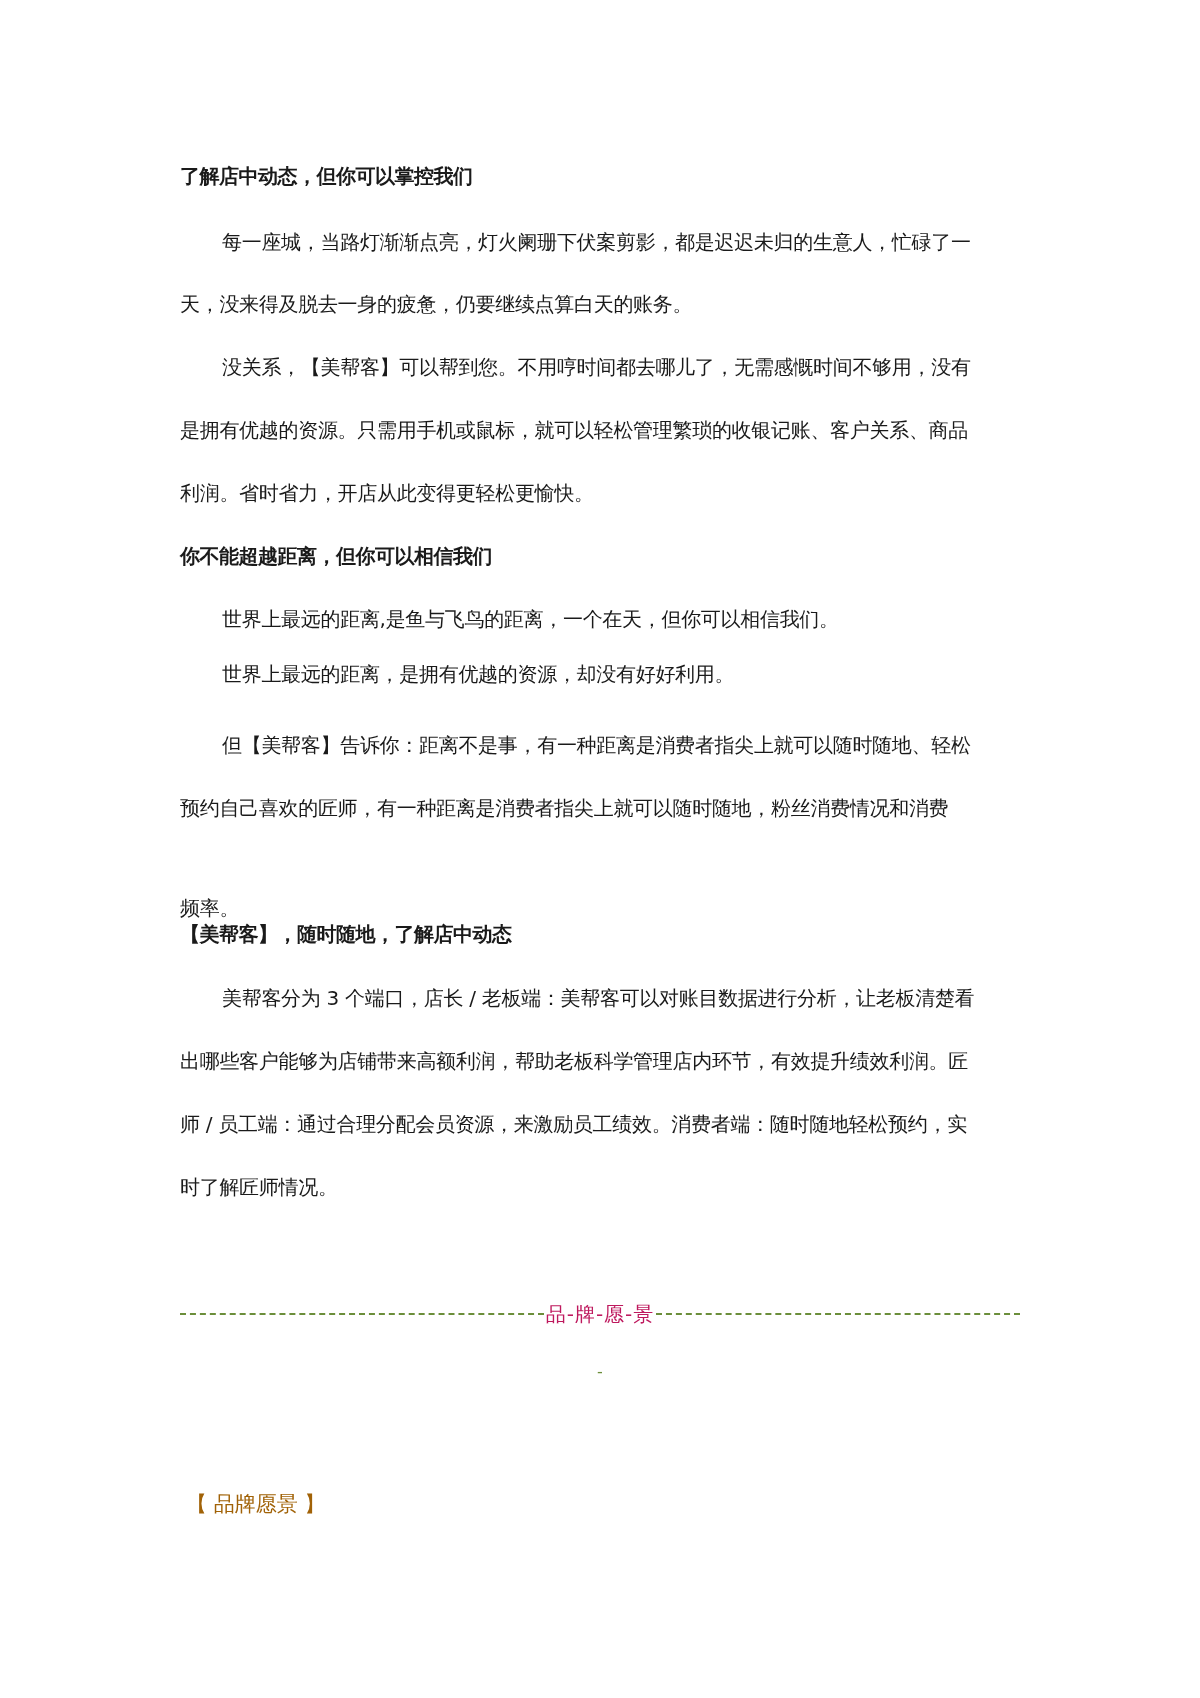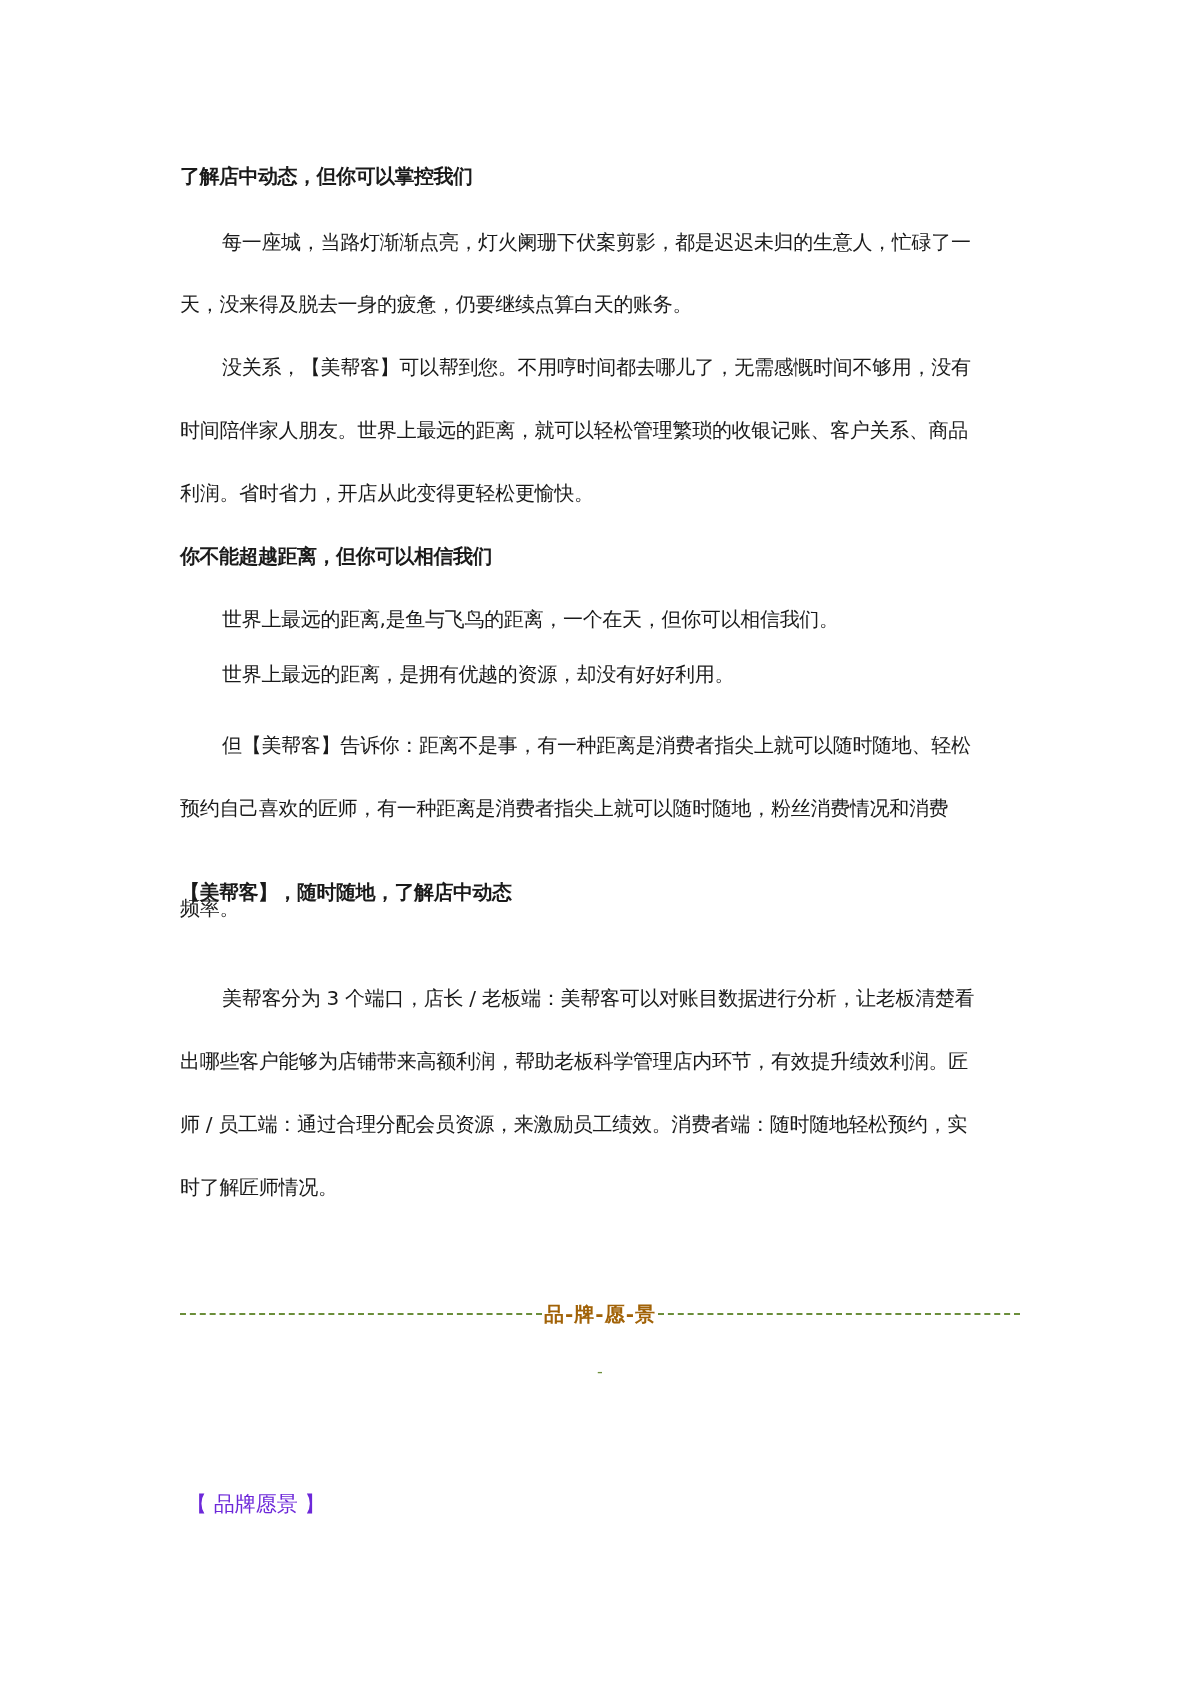--- a/index.html
+++ b/index.html
@@ -3,46 +3,46 @@
 <meta charset="utf-8">
 <style>
   html, body { margin: 0; padding: 0; background: #ffffff; }
   body { width: 1200px; height: 1698px; position: relative; overflow: hidden;
          font-family: "DejaVu Sans", "Liberation Sans", sans-serif; color: #1a1a1a; }
   .page { position: absolute; left: 180px; top: 0; width: 840px; }
   .heading { position: absolute; left: 0; font-size: 20px; font-weight: bold; line-height: 28px; white-space: nowrap; letter-spacing: -0.5px; }
   .line { position: absolute; left: 0; font-size: 20px; line-height: 28px; white-space: nowrap; letter-spacing: -0.3px; text-align: center; }
   .indent { left: 42px; }
   .divider { position: absolute; left: 0; width: 840px; top: 1300px; height: 28px;
-             display: flex; align-items: center; color: #a16207; font-size: 20px; font-weight: bold; }
+             display: flex; align-items: center; color: #be185d; font-size: 20px; }
   .dash { flex: 1; border-top: 2px dashed #6b8e3a; height: 0; }
   .divider-label { padding: 0 2px; letter-spacing: 1px; }
   .divider-tail { position: absolute; left: 0; width: 840px; top: 1362px; text-align: center; color: #6b8e3a; font-size: 16px; }
-  .vision { position: absolute; left: 6px; top: 1490px; color: #6d28d9; font-size: 21px; line-height: 28px; white-space: nowrap; }
+  .vision { position: absolute; left: 6px; top: 1490px; color: #a16207; font-size: 21px; line-height: 28px; white-space: nowrap; }
 </style>
 </head>
 <body>
 
 <div class="page">
 
   <div class="heading" style="top:162px">了解店中动态，但你可以掌控我们</div>
   <div class="line indent" style="top:228px">每一座城，当路灯渐渐点亮，灯火阑珊下伏案剪影，都是迟迟未归的生意人，忙碌了一</div>
   <div class="line" style="top:290px">天，没来得及脱去一身的疲惫，仍要继续点算白天的账务。</div>
   <div class="line indent" style="top:353px">没关系，【美帮客】可以帮到您。不用哼时间都去哪儿了，无需感慨时间不够用，没有</div>
-  <div class="line" style="top:416px">时间陪伴家人朋友。世界上最远的距离，就可以轻松管理繁琐的收银记账、客户关系、商品</div>
+  <div class="line" style="top:416px">是拥有优越的资源。只需用手机或鼠标，就可以轻松管理繁琐的收银记账、客户关系、商品</div>
   <div class="line" style="top:479px">利润。省时省力，开店从此变得更轻松更愉快。</div>
 
   <div class="heading" style="top:542px">你不能超越距离，但你可以相信我们</div>
   <div class="line indent" style="top:605px">世界上最远的距离,是鱼与飞鸟的距离，一个在天，但你可以相信我们。</div>
   <div class="line indent" style="top:660px">世界上最远的距离，是拥有优越的资源，却没有好好利用。</div>
   <div class="line indent" style="top:731px">但【美帮客】告诉你：距离不是事，有一种距离是消费者指尖上就可以随时随地、轻松</div>
   <div class="line" style="top:794px">预约自己喜欢的匠师，有一种距离是消费者指尖上就可以随时随地，粉丝消费情况和消费</div>
   <div class="line" style="top:894px">频率。</div>
 
-  <div class="heading" style="top:878px">【美帮客】，随时随地，了解店中动态</div>
+  <div class="heading" style="top:920px">【美帮客】，随时随地，了解店中动态</div>
   <div class="line indent" style="top:984px">美帮客分为 3 个端口，店长 / 老板端：美帮客可以对账目数据进行分析，让老板清楚看</div>
   <div class="line" style="top:1047px">出哪些客户能够为店铺带来高额利润，帮助老板科学管理店内环节，有效提升绩效利润。匠</div>
   <div class="line" style="top:1110px">师 / 员工端：通过合理分配会员资源，来激励员工绩效。消费者端：随时随地轻松预约，实</div>
   <div class="line" style="top:1173px">时了解匠师情况。</div>
 
   <div class="divider">
     <span class="dash"></span>
     <span class="divider-label">品-牌-愿-景</span>
     <span class="dash"></span>
   </div>

